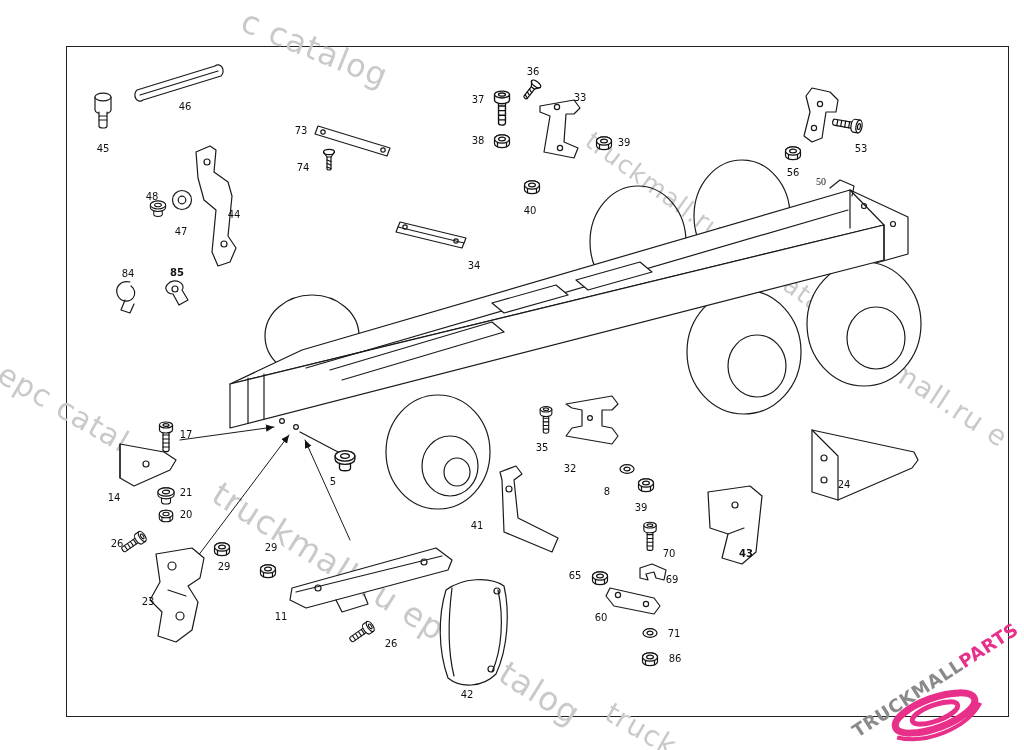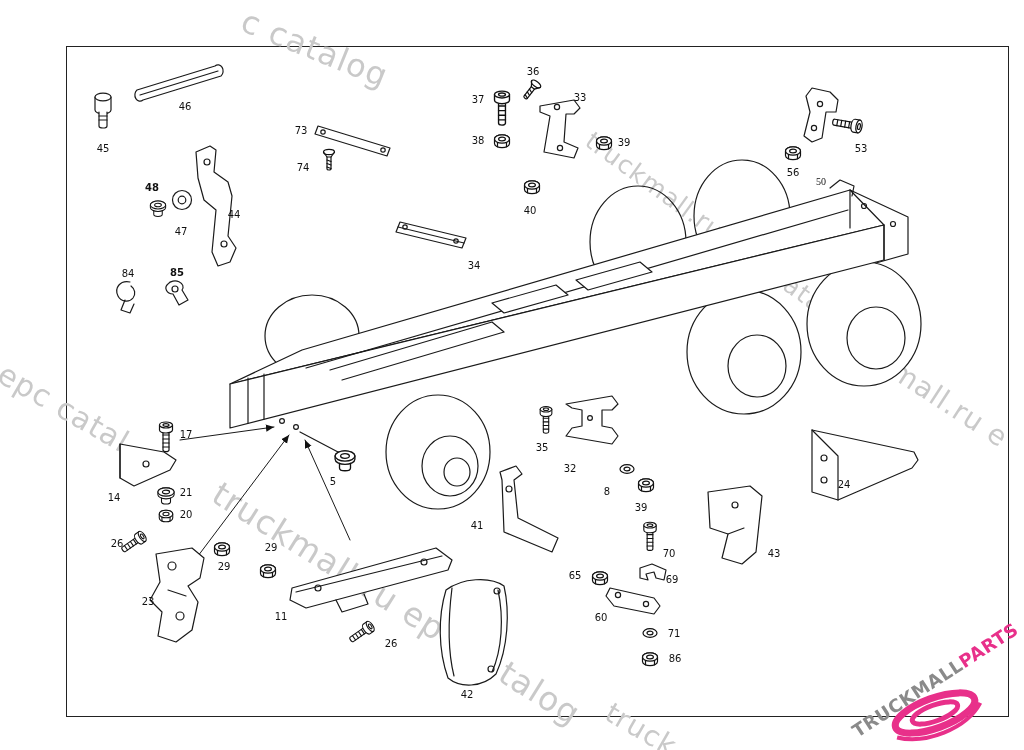--- a/index.html
+++ b/index.html
@@ -282,21 +282,21 @@
   <g transform="translate(935,713) rotate(-20)" stroke="#e8308a" fill="none">
     <ellipse rx="42" ry="15" stroke-width="7"></ellipse>
     <ellipse rx="24" ry="8" stroke-width="5"></ellipse>
     <path d="M-44,10 C-20,26 24,26 46,6" stroke-width="4"></path>
   </g>
 </svg>
 
 <div class="layer label-layer">
     <span class="part-label" style="left: 103px; top: 148px;">45</span>
     <span class="part-label" style="left: 185px; top: 106px;">46</span>
-    <span class="part-label" style="left: 152px; top: 187px; font-weight: bold;">48</span>
+    <span class="part-label" style="left: 152px; top: 196px;">48</span>
     <span class="part-label" style="left: 181px; top: 231px;">47</span>
     <span class="part-label" style="left: 234px; top: 214px;">44</span>
     <span class="part-label" style="left: 301px; top: 130px;">73</span>
     <span class="part-label" style="left: 303px; top: 167px;">74</span>
     <span class="part-label" style="left: 128px; top: 273px;">84</span>
     <span class="part-label" style="left: 177px; top: 272px; font-weight: bold;">85</span>
     <span class="part-label" style="left: 474px; top: 265px;">34</span>
     <span class="part-label" style="left: 533px; top: 71px;">36</span>
     <span class="part-label" style="left: 478px; top: 99px;">37</span>
     <span class="part-label" style="left: 478px; top: 140px;">38</span>
@@ -322,21 +322,21 @@
     <span class="part-label" style="left: 570px; top: 468px;">32</span>
     <span class="part-label" style="left: 607px; top: 491px;">8</span>
     <span class="part-label" style="left: 641px; top: 507px;">39</span>
     <span class="part-label" style="left: 467px; top: 694px;">42</span>
     <span class="part-label" style="left: 575px; top: 575px;">65</span>
     <span class="part-label" style="left: 601px; top: 617px;">60</span>
     <span class="part-label" style="left: 669px; top: 553px;">70</span>
     <span class="part-label" style="left: 672px; top: 579px;">69</span>
     <span class="part-label" style="left: 674px; top: 633px;">71</span>
     <span class="part-label" style="left: 675px; top: 658px;">86</span>
-    <span class="part-label" style="left: 774px; top: 553px;">43</span>
+    <span class="part-label" style="left: 746px; top: 553px; font-weight: bold;">43</span>
     <span class="part-label" style="left: 844px; top: 484px;">24</span>
   </div>
 
 <div class="layer logo-layer">
   <div class="brand-logo-text">
     <span style="color: rgb(138, 138, 138);">TRUCKMALL</span><span style="color: rgb(232, 48, 138);">PARTS</span>
   </div>
 </div>
 
 </body></html>

